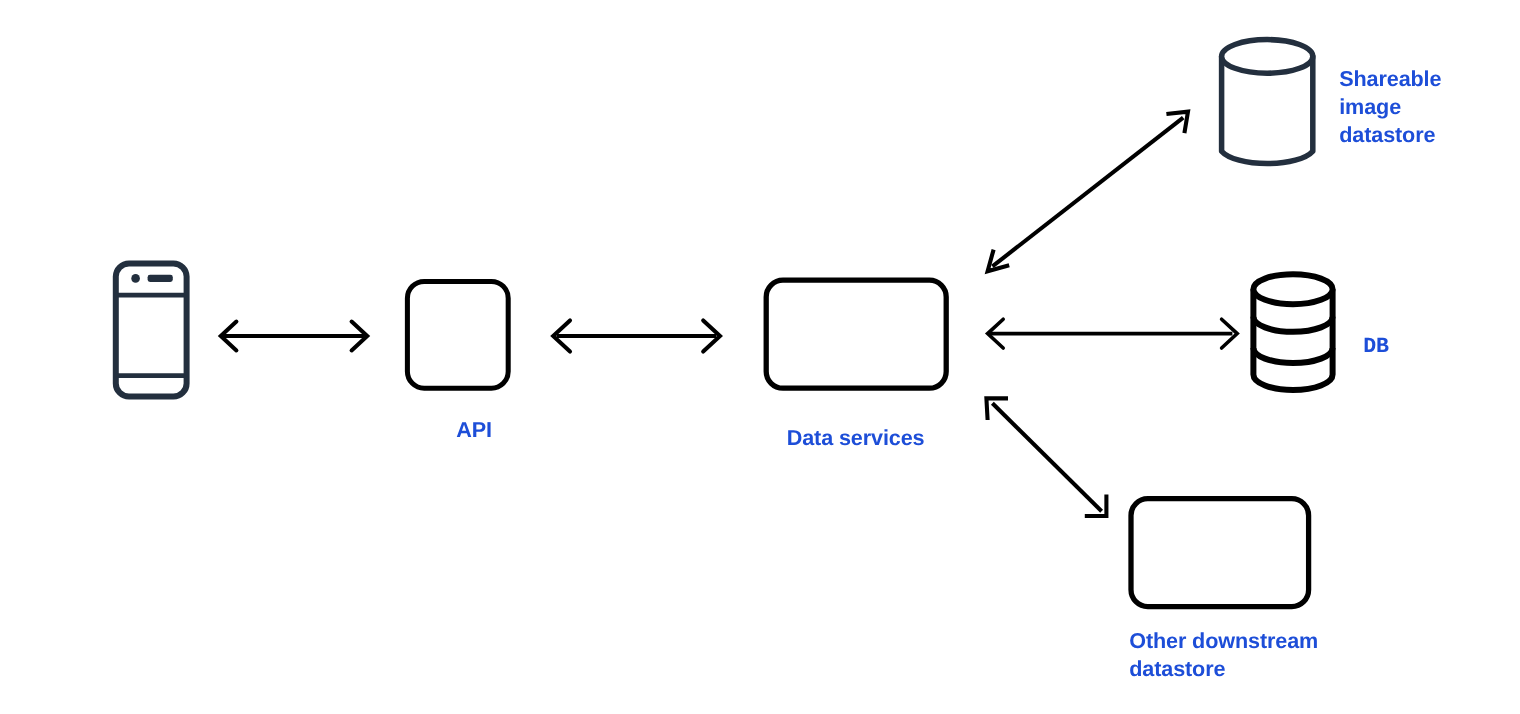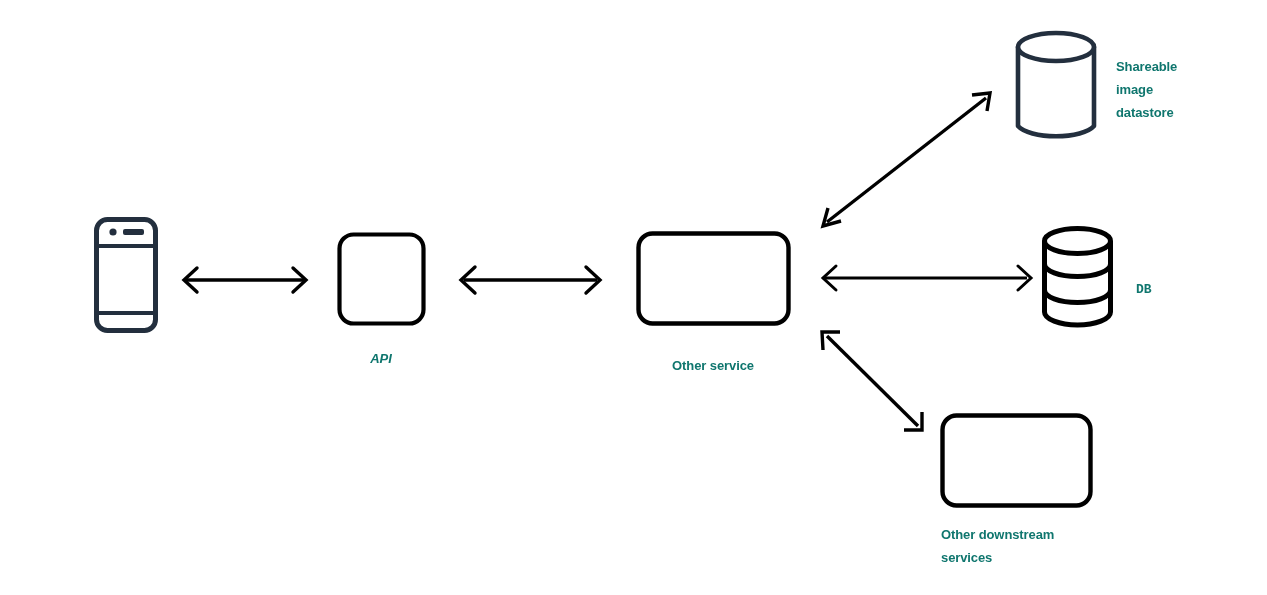--- a/index.html
+++ b/index.html
@@ -23,23 +23,23 @@
     position: absolute;
     top: 0;
     left: 0;
     width: 1267px;
     height: 595px;
   }
   .node-label {
     position: absolute;
     font-family: "Liberation Sans", sans-serif;
     font-weight: bold;
-    font-size: 13px;
+    font-size: 18px;
     line-height: 23px;
-    color: #0f766e;
+    color: #1d4ed8;
     white-space: pre-line;
     letter-spacing: -0.1px;
   }
   .label-center {
     text-align: center;
     transform: translateX(-50%);
   }
   .label-left {
     text-align: left;
   }
@@ -107,26 +107,26 @@
       <ellipse cx="1077.5" cy="241" rx="33" ry="12.5" fill="#ffffff" stroke="#000000" stroke-width="5"></ellipse>
       <path d="M1044.5 264 A33 12.5 0 0 0 1110.5 264" fill="none" stroke="#000000" stroke-width="5"></path>
       <path d="M1044.5 290 A33 12.5 0 0 0 1110.5 290" fill="none" stroke="#000000" stroke-width="5"></path>
     </g>
 
     <g>
       <rect x="942.5" y="415.5" width="148" height="90" rx="14" ry="14" fill="#ffffff" stroke="#000000" stroke-width="4.4"></rect>
     </g>
   </svg>
 
-  <div class="node-label label-center" style="left:381px; top:347px;font-style:italic;">API</div>
+  <div class="node-label label-center" style="left:395px; top:347px;">API</div>
 
-  <div class="node-label label-center" style="left:713px; top:354px;">Other service</div>
+  <div class="node-label label-center" style="left:713px; top:354px;">Data services</div>
 
   <div class="node-label label-left" style="left:1116px; top:55px;">Shareable
 image
 datastore</div>
 
   <div class="node-label label-left" style="left:1136px; top:278px;font-family:Liberation Mono, monospace;">DB</div>
 
   <div class="node-label label-left" style="left:941px; top:523px;">Other downstream
-services</div>
+datastore</div>
 
 </div>
 
 </body></html>

